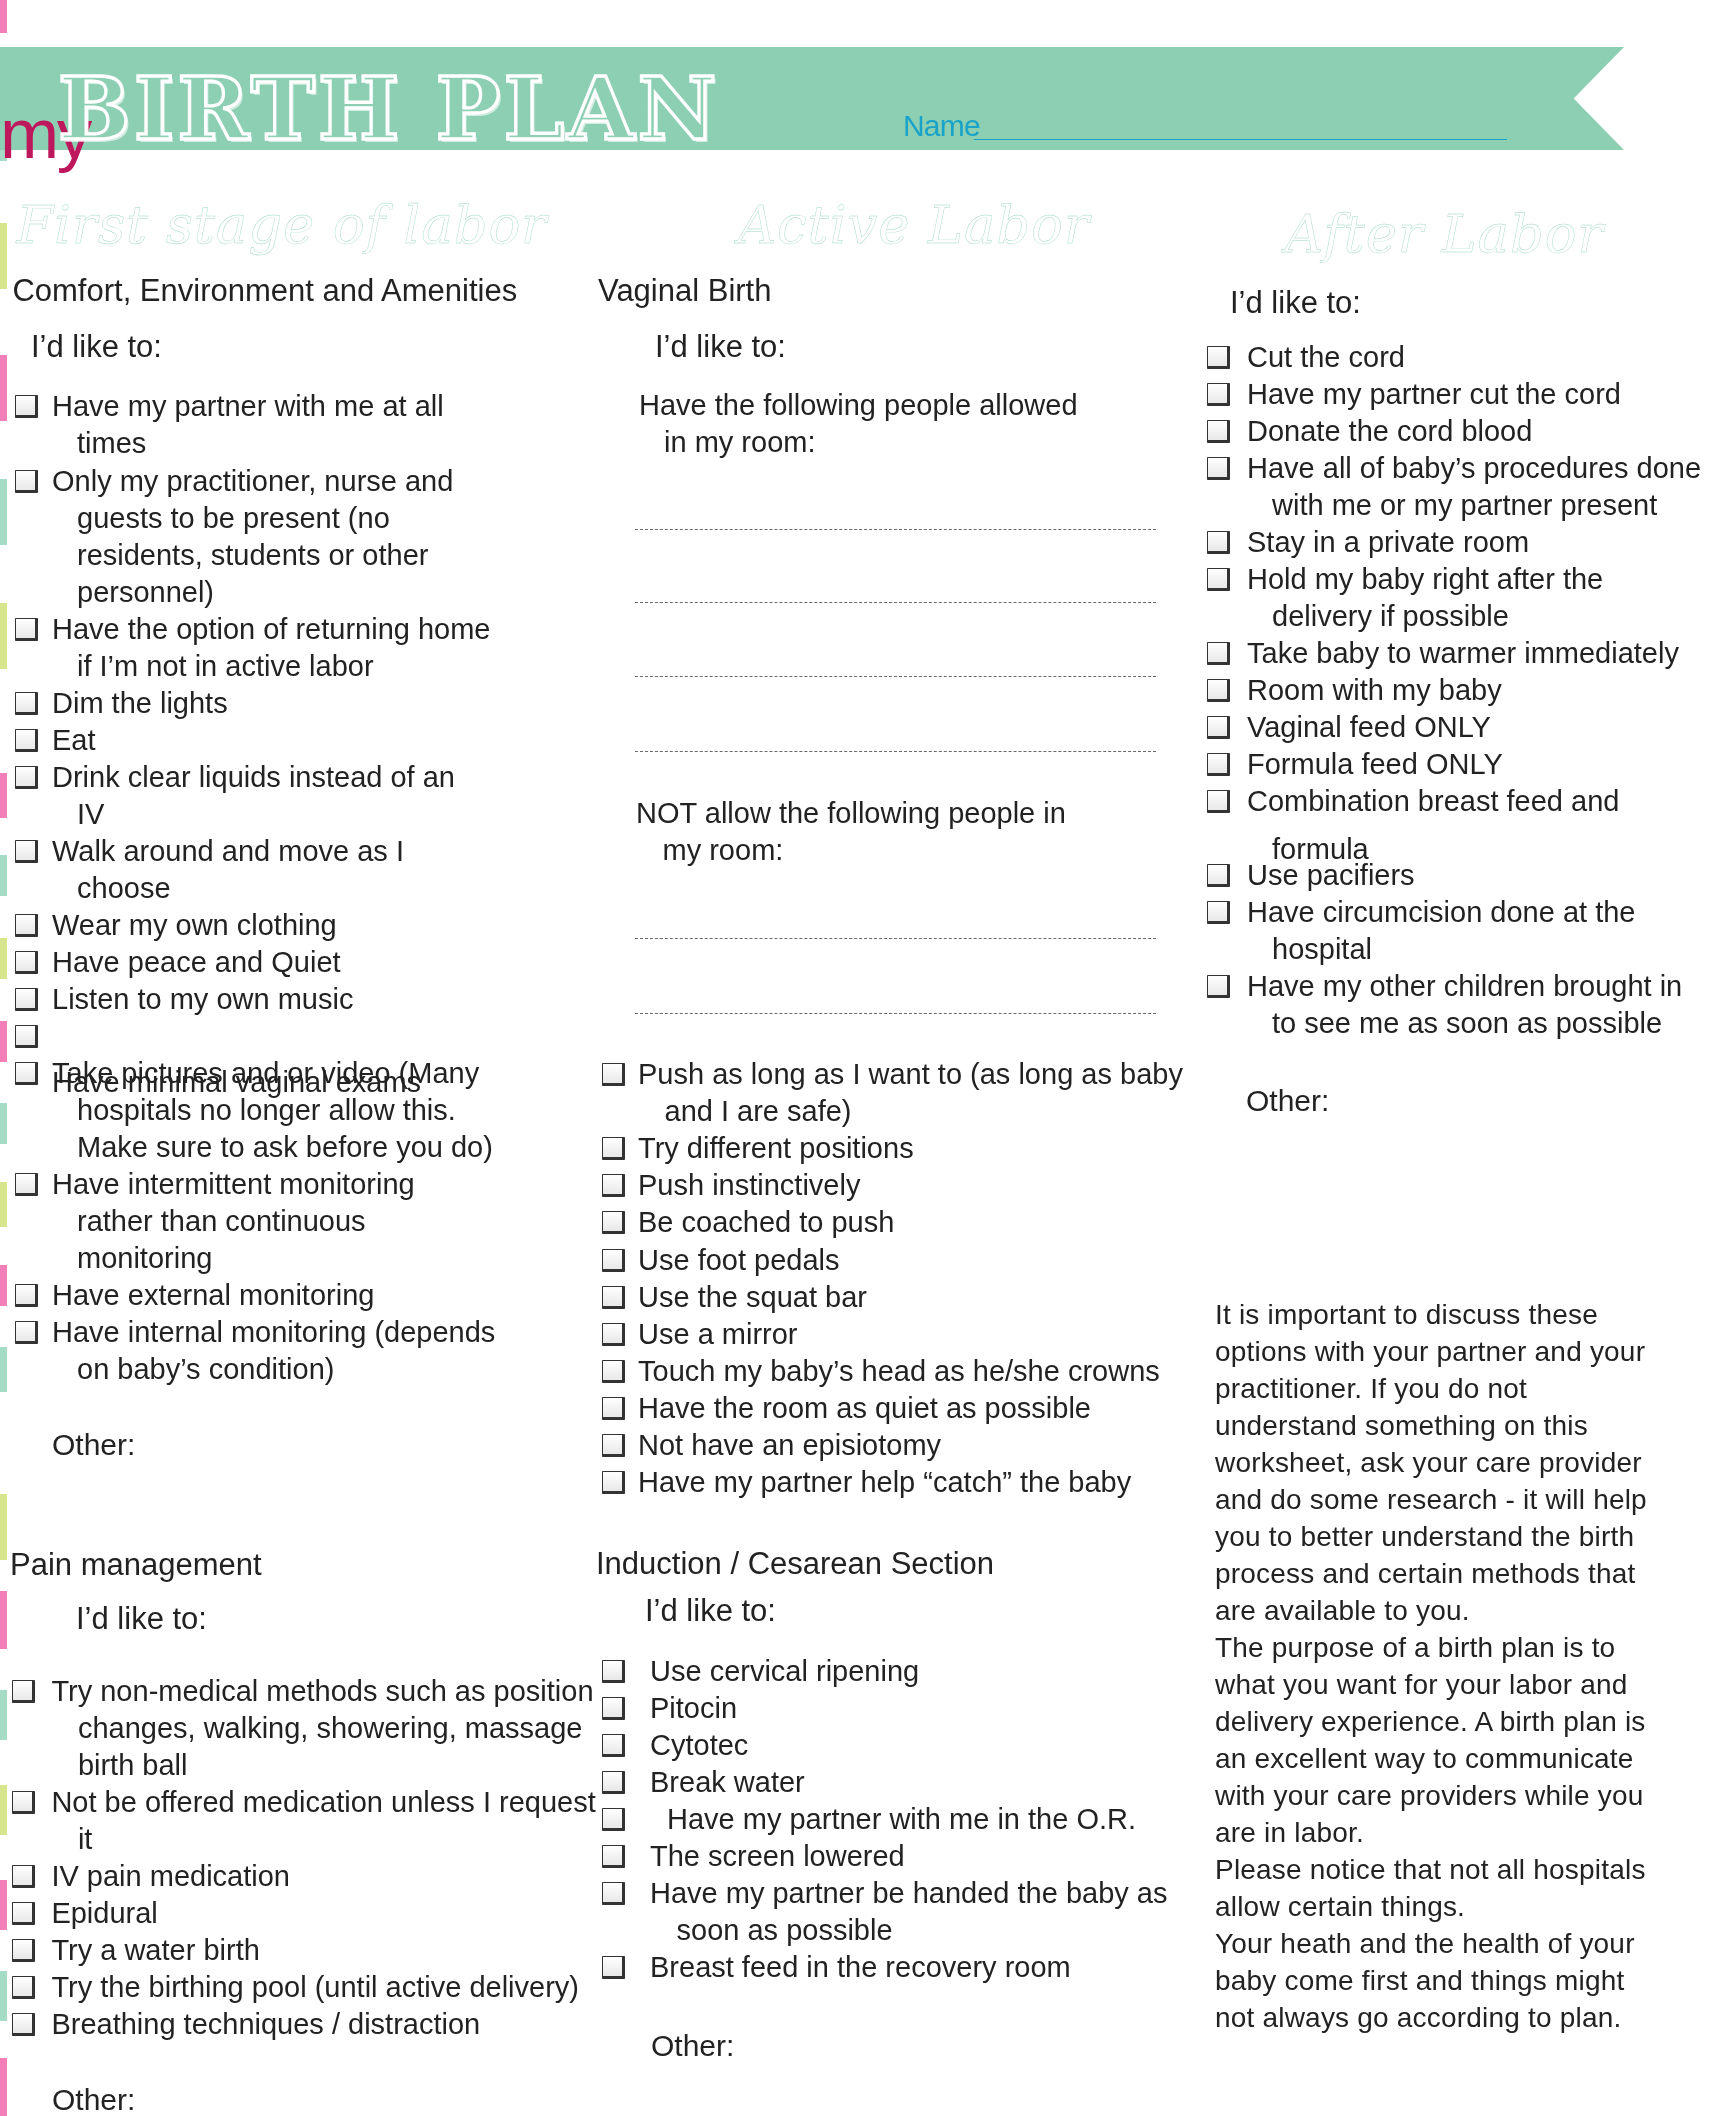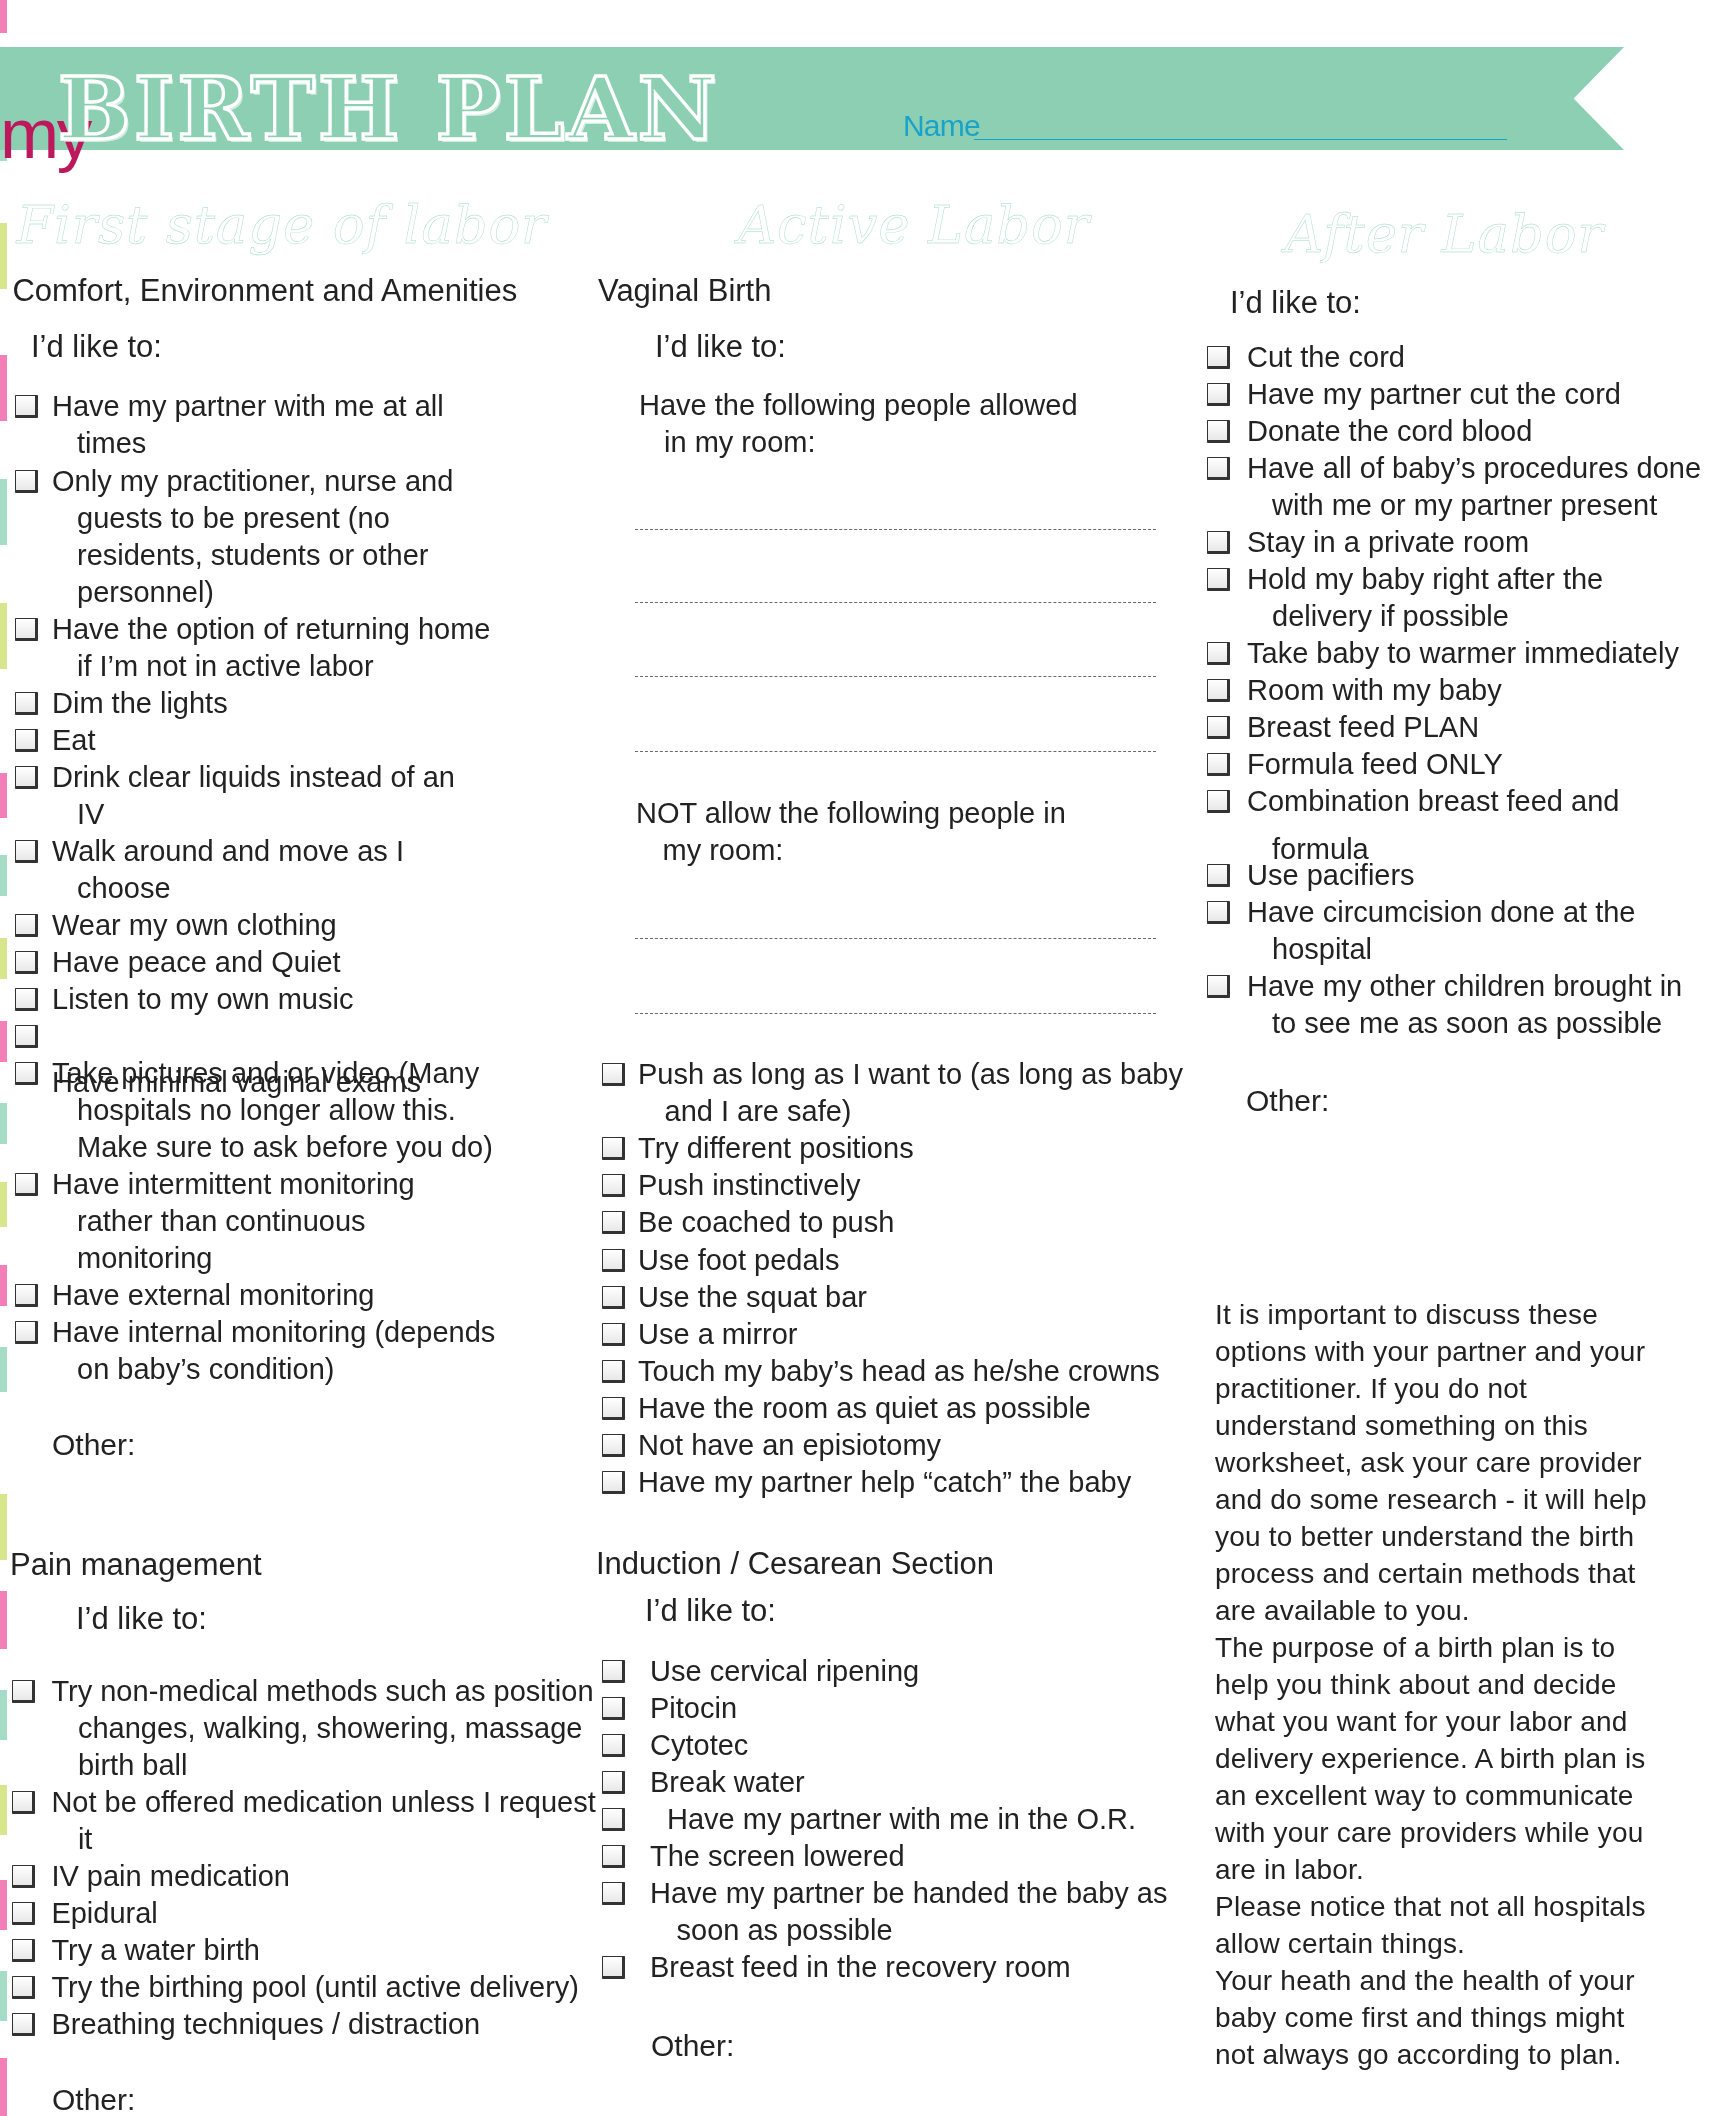--- a/index.html
+++ b/index.html
@@ -463,21 +463,21 @@
     </div>
     <div class="item" style="left: 1207px; top: 672px;">
       <span class="cb" style="left: 0px; top: 7.4px;"></span>
       <div class="txt" style="left: 40px; top: 0px;">
         <span class="line">Room with my baby</span>
       </div>
     </div>
     <div class="item" style="left: 1207px; top: 709px;">
       <span class="cb" style="left: 0px; top: 7.4px;"></span>
       <div class="txt" style="left: 40px; top: 0px;">
-        <span class="line">Breast feed PLAN</span>
+        <span class="line">Vaginal feed ONLY</span>
       </div>
     </div>
     <div class="item" style="left: 1207px; top: 746px;">
       <span class="cb" style="left: 0px; top: 7.4px;"></span>
       <div class="txt" style="left: 40px; top: 0px;">
         <span class="line">Formula feed ONLY</span>
       </div>
     </div>
     <div class="item" style="left: 1207px; top: 783px;">
       <span class="cb" style="left: 0px; top: 7.4px;"></span>
@@ -513,21 +513,20 @@
     <span class="line">It is important to discuss these</span>
     <span class="line">options with your partner and your</span>
     <span class="line">practitioner. If you do not</span>
     <span class="line">understand something on this</span>
     <span class="line">worksheet, ask your care provider</span>
     <span class="line">and do some research - it will help</span>
     <span class="line">you to better understand the birth</span>
     <span class="line">process and certain methods that</span>
     <span class="line">are available to you.</span>
     <span class="line">The purpose of a birth plan is to</span>
-    <span class="line">help you think about and decide</span>
     <span class="line">what you want for your labor and</span>
     <span class="line">delivery experience. A birth plan is</span>
     <span class="line">an excellent way to communicate</span>
     <span class="line">with your care providers while you</span>
     <span class="line">are in labor.</span>
     <span class="line">Please notice that not all hospitals</span>
     <span class="line">allow certain things.</span>
     <span class="line">Your heath and the health of your</span>
     <span class="line">baby come first and things might</span>
     <span class="line">not always go according to plan.</span>

